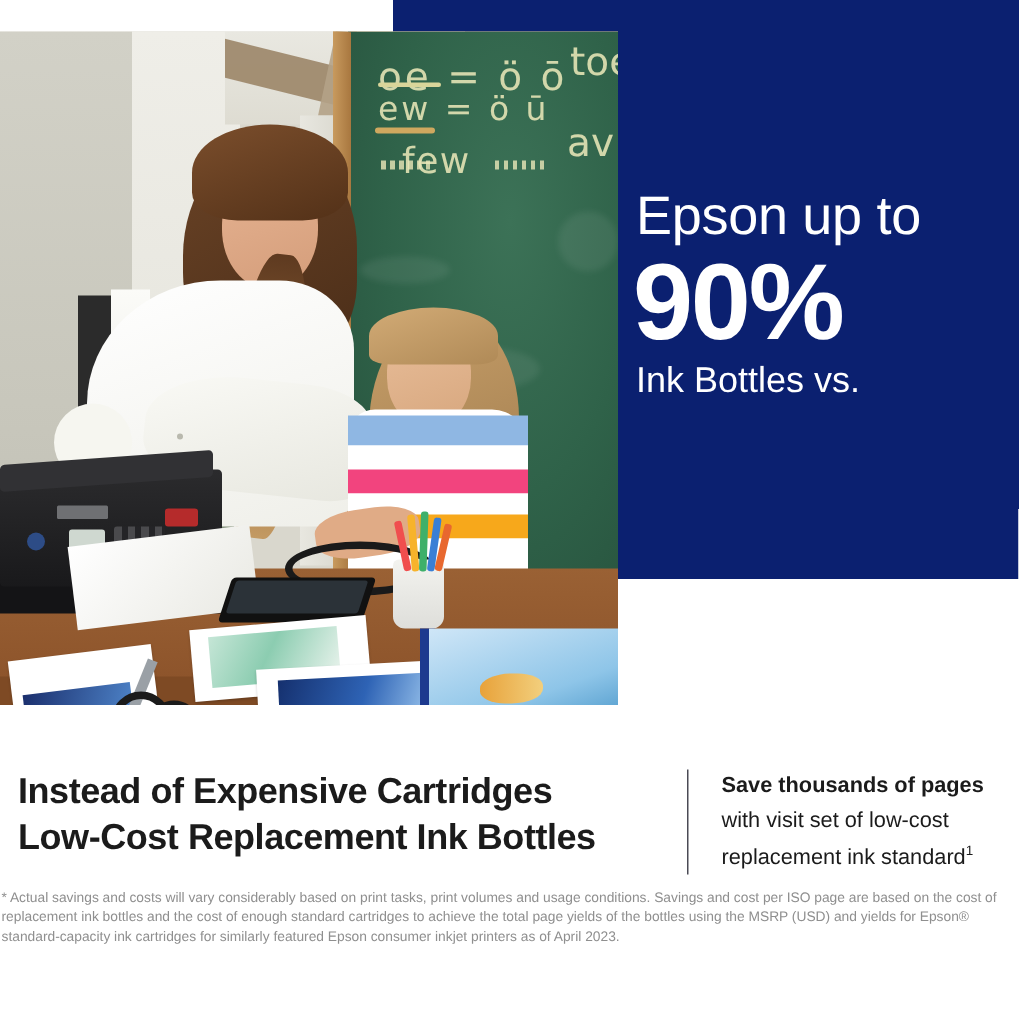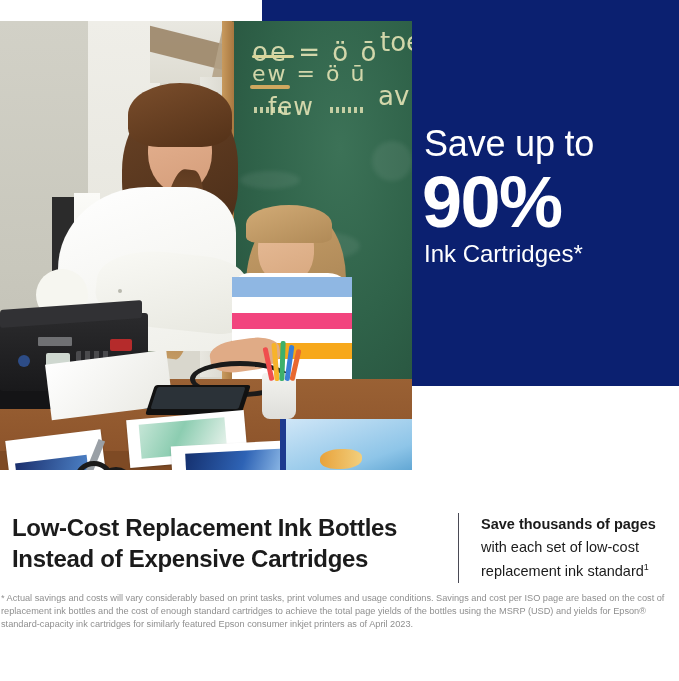--- a/index.html
+++ b/index.html
@@ -249,34 +249,34 @@
     <div class="ph sheet s3"></div>
     <div class="ph s3art"></div>
     <div class="ph bigprint-edge"></div>
     <div class="ph bigprint"></div>
     <div class="ph fish"></div>
     <div class="ph scissors-b"></div>
     <div class="ph scissors-h"></div>
     <div class="ph scissors-h2"></div>
   </div>
 
-  <div class="save-line">Save up to</div>
+  <div class="save-line">Epson up to</div>
   <div class="big-pct">90%</div>
   <div class="sub-lines">
-    <div>Ink Cartridges*</div>
+    <div>Ink Bottles vs.</div>
   </div>
 
   <div class="headline">
+    <div>Instead of Expensive Cartridges</div>
     <div>Low-Cost Replacement Ink Bottles</div>
-    <div>Instead of Expensive Cartridges</div>
   </div>
 
   <div class="divider"></div>
 
   <div class="side-block">
     <div class="b">Save thousands of pages</div>
-    <div>with each set of low-cost</div>
+    <div>with visit set of low-cost</div>
     <div><span>replacement ink standard</span><sup>1</sup></div>
   </div>
 
   <div class="foot foot1">* Actual savings and costs will vary considerably based on print tasks, print volumes and usage conditions. Savings and cost per ISO page are based on the cost of replacement ink bottles and the cost of enough standard cartridges to achieve the total page yields of the bottles using the MSRP (USD) and yields for Epson® standard-capacity ink cartridges for similarly featured Epson consumer inkjet printers as of April 2023.</div>
 
 </div>
 
 </body></html>

